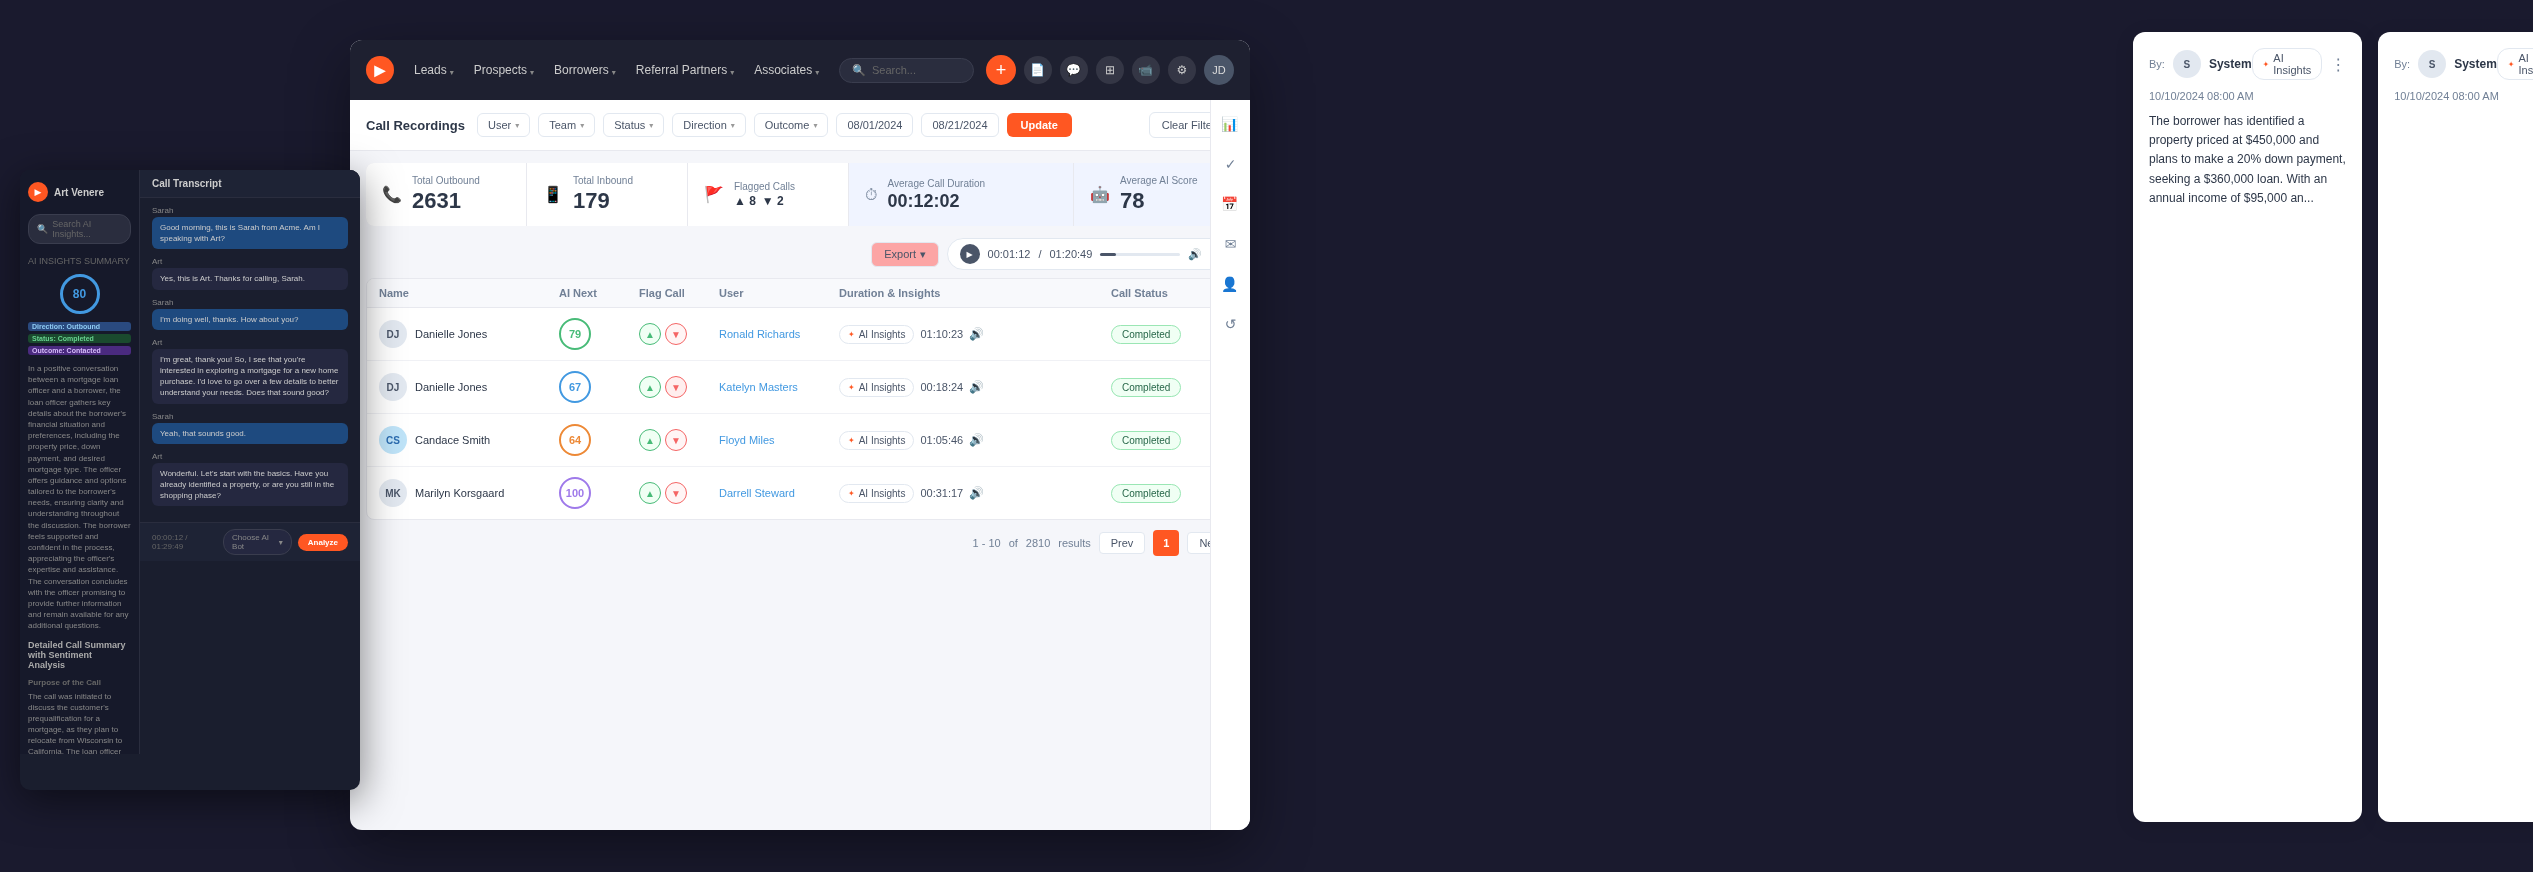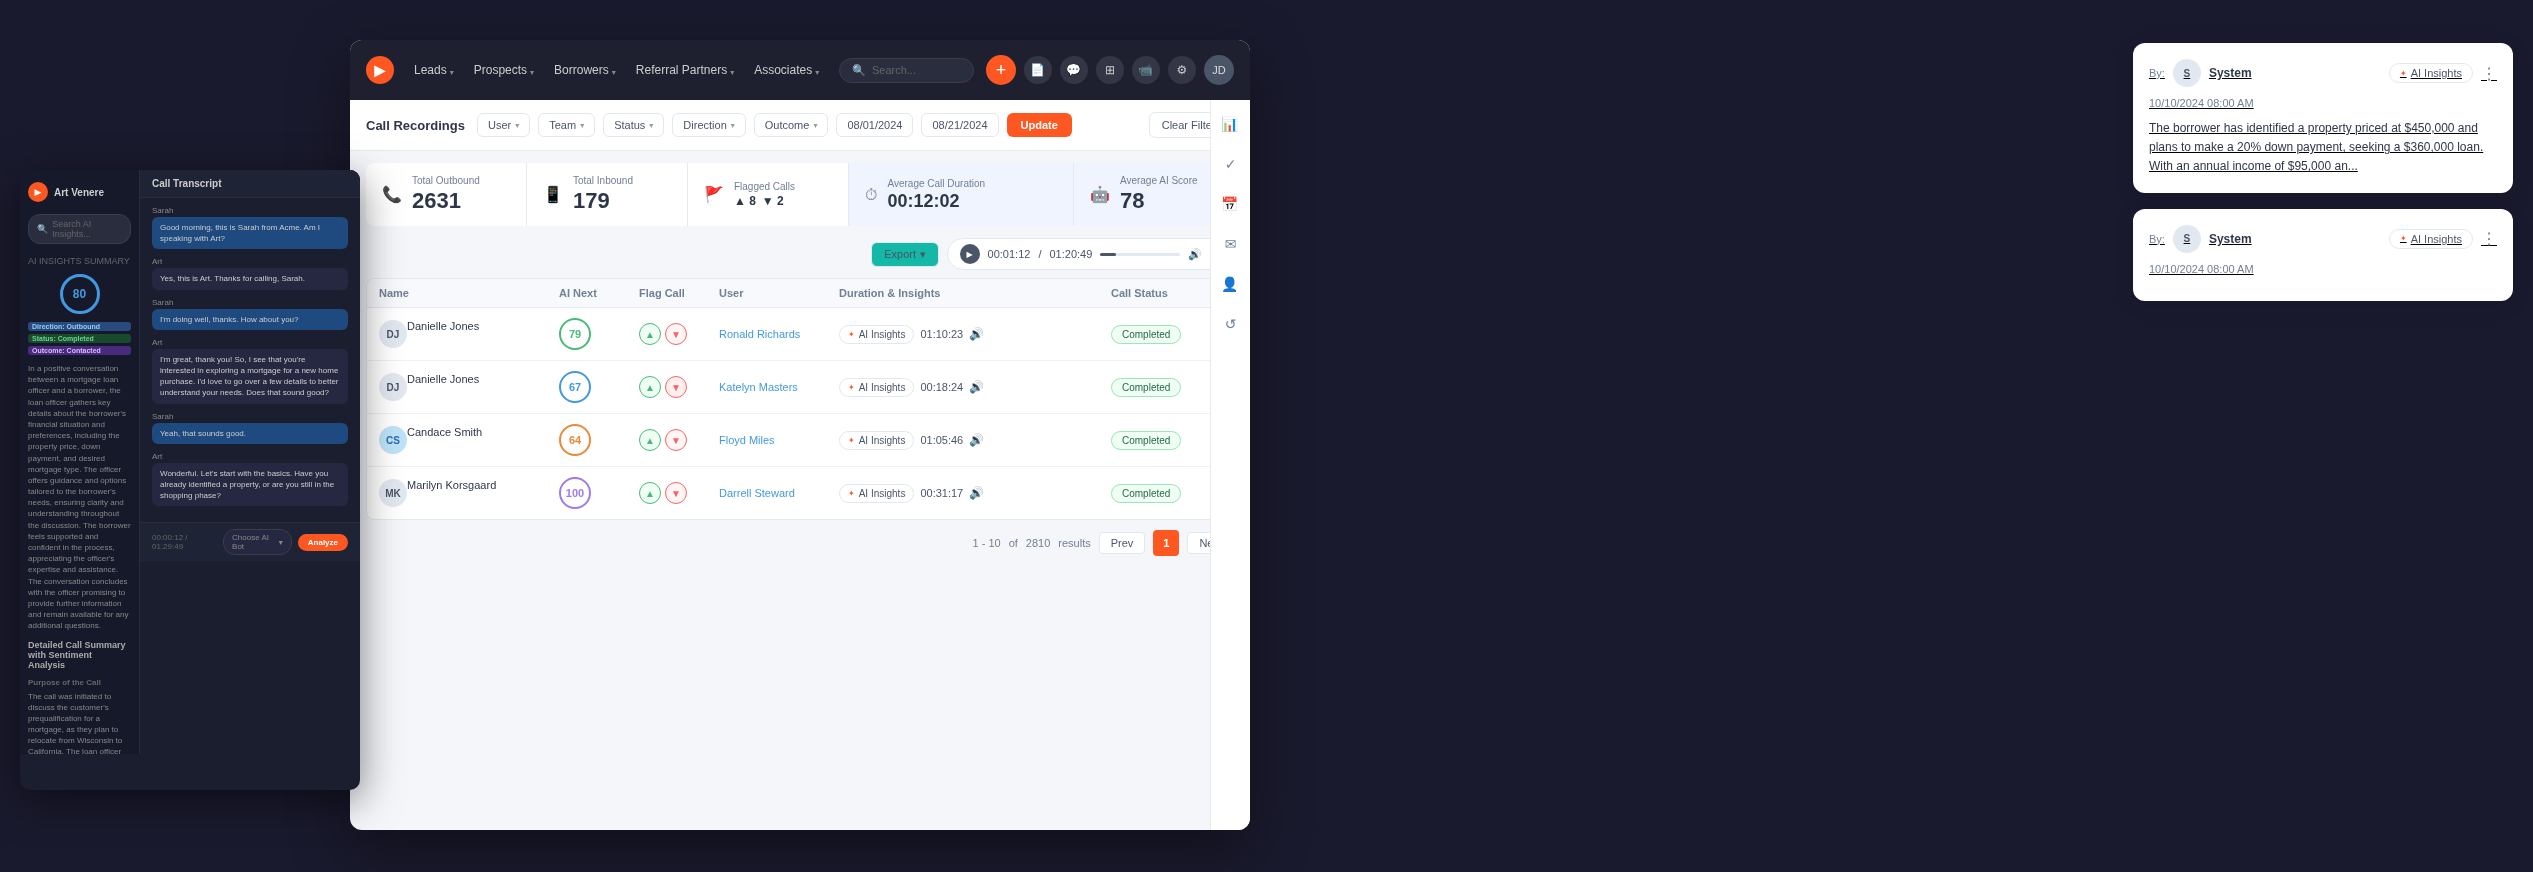--- a/index.html
+++ b/index.html
@@ -209,21 +209,21 @@
 
     
     .audio-row {
       padding: 0 16px 8px;
       display: flex;
       align-items: center;
       justify-content: flex-end;
       gap: 8px;
     }
     .export-btn {
-      background: #14b8a6;
+      background: #fca5a5;
       border: 1px solid #e2e8f0;
       border-radius: 6px;
       padding: 5px 12px;
       font-size: 11px;
       color: #4a5568;
       cursor: pointer;
       display: flex; align-items: center; gap: 4px;
     }
     .audio-player {
       background: white;
@@ -278,20 +278,22 @@
       display: grid;
       grid-template-columns: 180px 80px 80px 120px 1fr 110px;
       padding: 10px 12px;
       border-bottom: 1px solid #f0f1f5;
       align-items: center;
       font-size: 11px;
     }
     .table-row:last-child { border-bottom: none; }
     .contact-cell {
       display: flex;
+      align-items: center;
+      gap: 8px;
     }
     .contact-avatar {
       width: 28px; height: 28px;
       border-radius: 50%;
       background: #e2e8f0;
       overflow: hidden;
       flex-shrink: 0;
       display: flex; align-items: center; justify-content: center;
       font-size: 10px; font-weight: 600; color: #4a5568;
     }
@@ -545,28 +547,26 @@
       border-radius: 12px;
       padding: 3px 8px;
       display: flex; align-items: center; gap: 4px;
       font-size: 8px; color: #888;
     }
 
     
     .right-panel {
       position: absolute;
       right: 20px;
-      top: 43px;
+      top: 32px;
       width: 380px;
       height: 790px;
       background: transparent;
       display: flex;
-      flex-direction: column;
       gap: 16px;
-      text-decoration: underline;
     }
     .insight-card {
       background: white;
       border-radius: 12px;
       padding: 16px;
       box-shadow: 0 4px 20px rgba(0,0,0,0.1);
     }
     .insight-header {
       display: flex;
       align-items: center;

